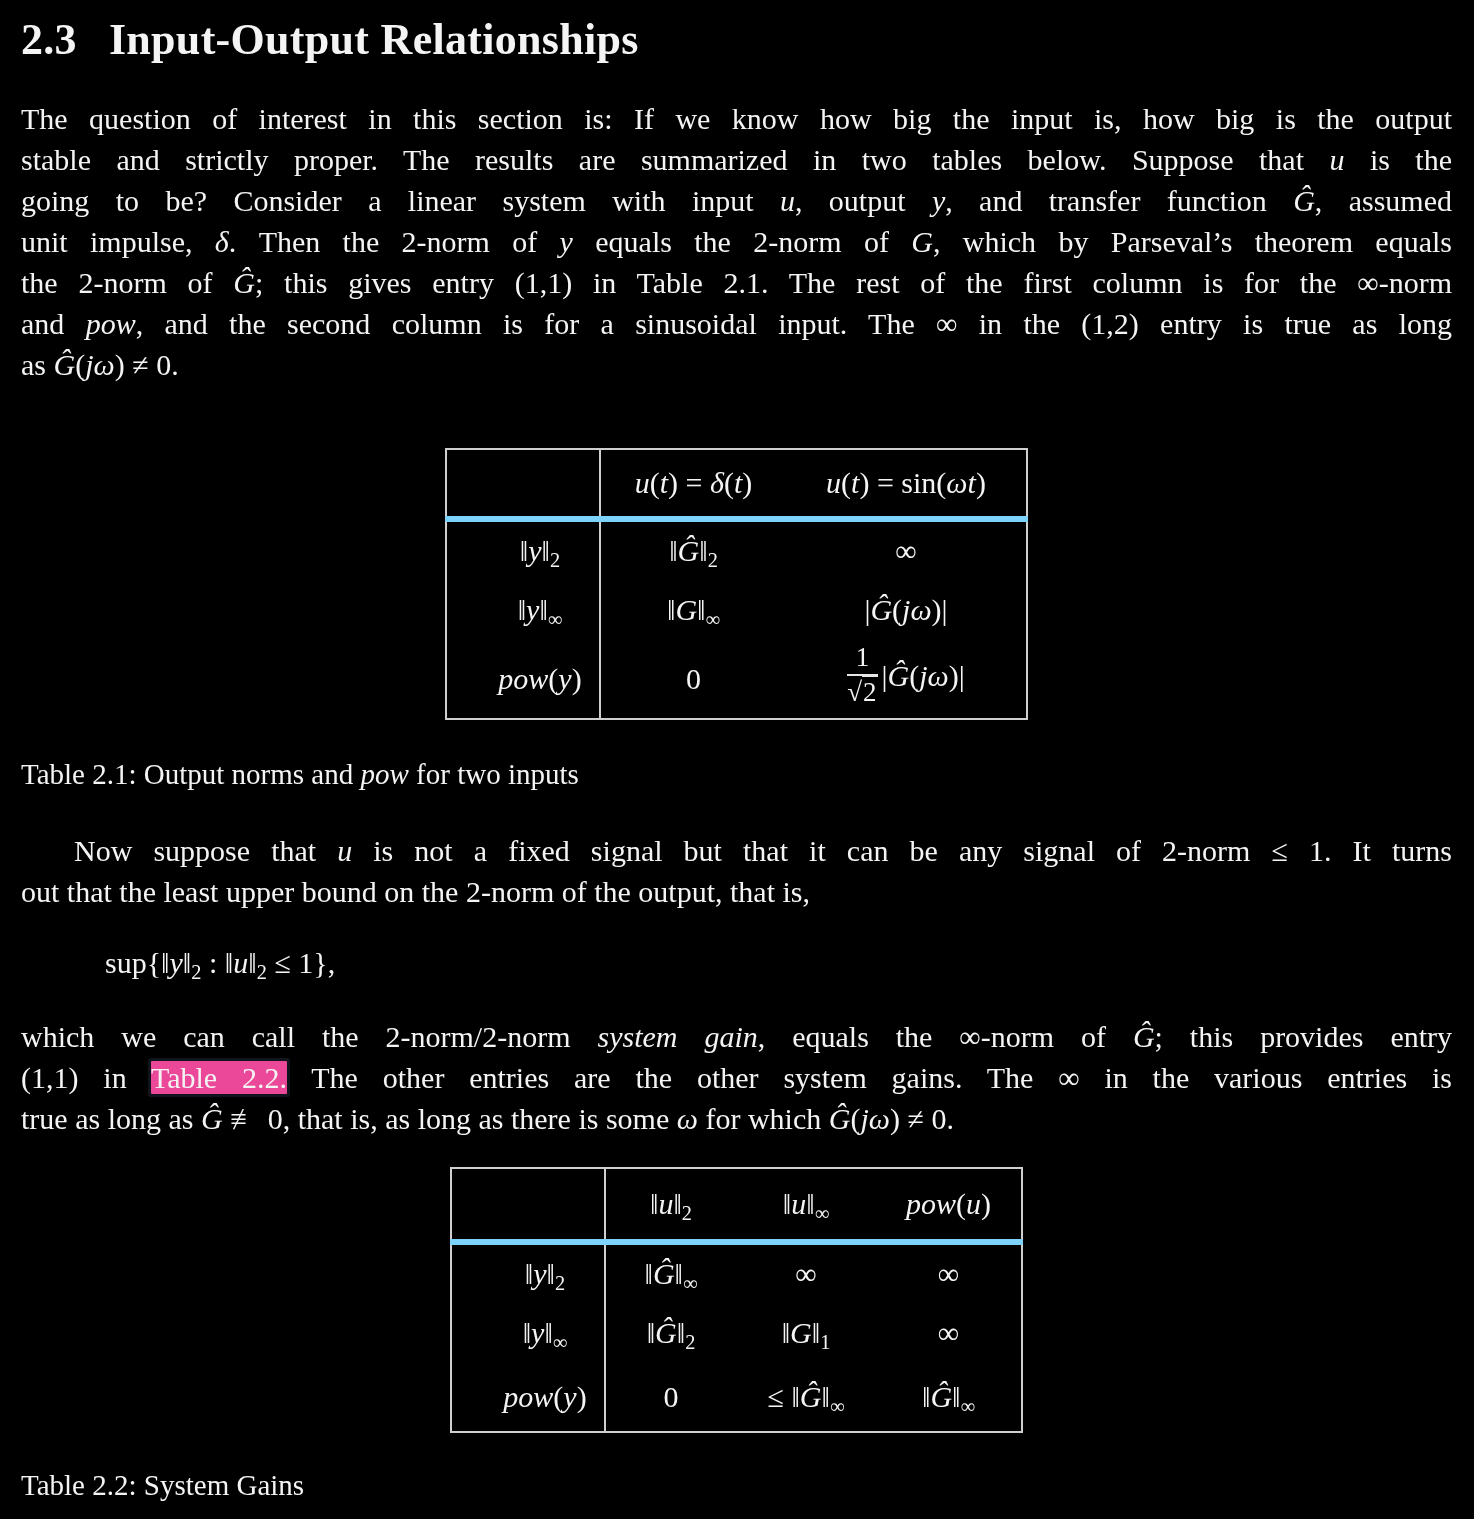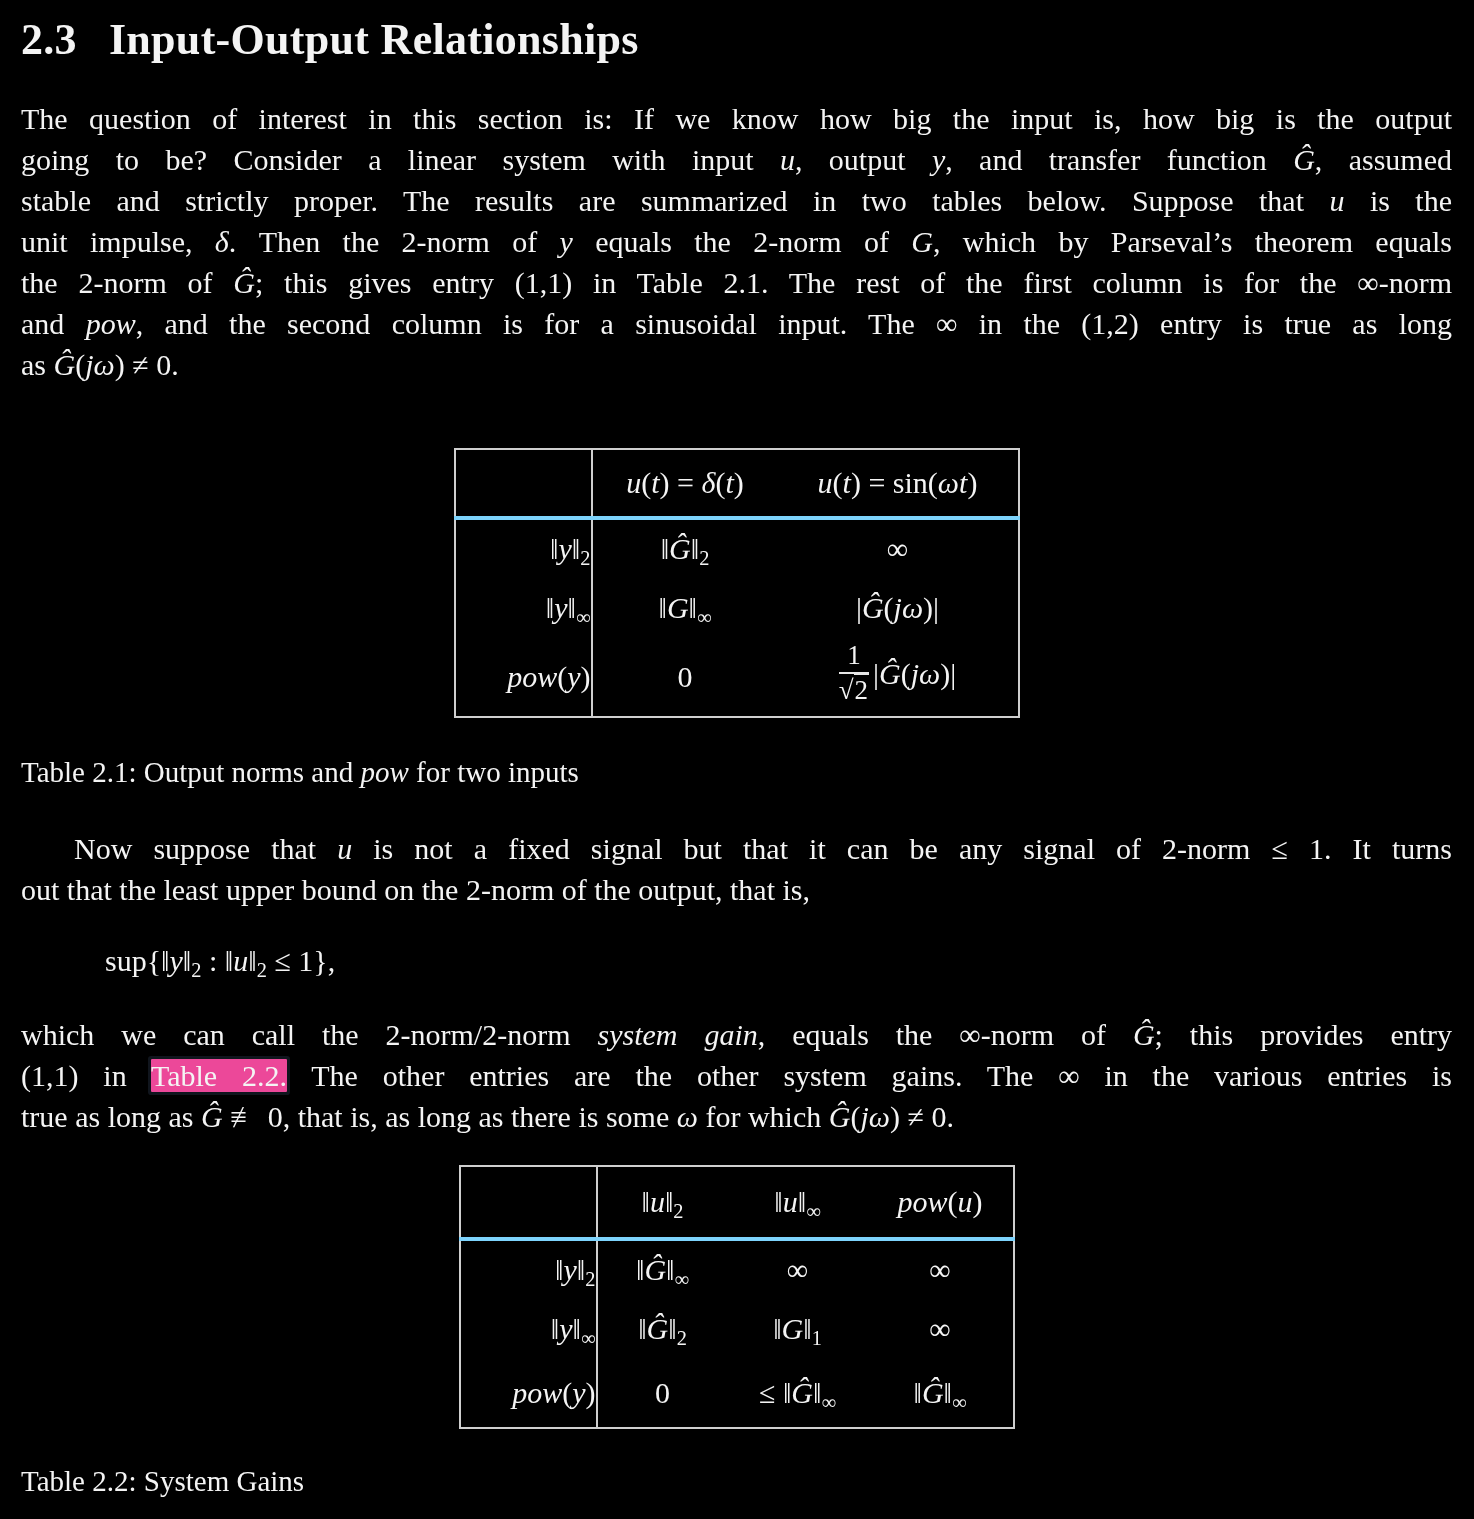--- a/index.html
+++ b/index.html
@@ -63,24 +63,24 @@
     margin: 0 auto;
     font-size: 30px;
     border: 2px solid #cfcfcf;
   }
   table.mtable td {
     padding: 0;
     vertical-align: middle;
   }
   table.mtable td.lbl {
     border-right: 2px solid #cfcfcf;
-    text-align: right;
-    padding-left: 17px;
-  }
-  table.mtable tr.head td { border-bottom: 4px solid #7dd3fc; }
+    text-align: center;
+    padding-left: 34px;
+  }
+  table.mtable tr.head td { border-bottom: 6px solid #7dd3fc; }
   table.mtable td.c { text-align: center; }
   
   .t21 td.lbl { width: 118px; }
   .t21 td.cA  { width: 185px; }
   .t21 td.cB  { width: 240px; }
   .t21 tr.head td { height: 66px; }
   .t21 tr.r1 td { height: 58px; }
   .t21 tr.r2 td { height: 60px; }
   .t21 tr.r3 td { height: 78px; }
   
@@ -136,22 +136,22 @@
 </style>
 </head>
 <body>
 
 <div class="page">
 
   <h1 class="sec"><span class="sec-num">2.3</span><span class="sec-title">Input-Output Relationships</span></h1>
 
   <div class="para para-1">
       <div class="tl">The question of interest in this section is: If we know how big the input is, how big is the output</div>
+      <div class="tl">stable and strictly proper. The results are summarized in two tables below. Suppose that <i>u</i> is the</div>
       <div class="tl">going to be? Consider a linear system with input <i>u</i>, output <i>y</i>, and transfer function <i>Ĝ</i>, assumed</div>
-      <div class="tl">stable and strictly proper. The results are summarized in two tables below. Suppose that <i>u</i> is the</div>
       <div class="tl">unit impulse, <i>δ</i>. Then the 2-norm of <i>y</i> equals the 2-norm of <i>G</i>, which by Parseval’s theorem equals</div>
       <div class="tl">the 2-norm of <i>Ĝ</i>; this gives entry (1,1) in Table 2.1. The rest of the first column is for the ∞-norm</div>
       <div class="tl">and <i>pow</i>, and the second column is for a sinusoidal input. The ∞ in the (1,2) entry is true as long</div>
       <div class="tl tl-last">as <i>Ĝ</i>(<i>jω</i>) ≠ 0.</div>
     </div>
 
   <div class="tblwrap-1">
     <table class="mtable t21">
       <tbody>
           <tr class="head">

